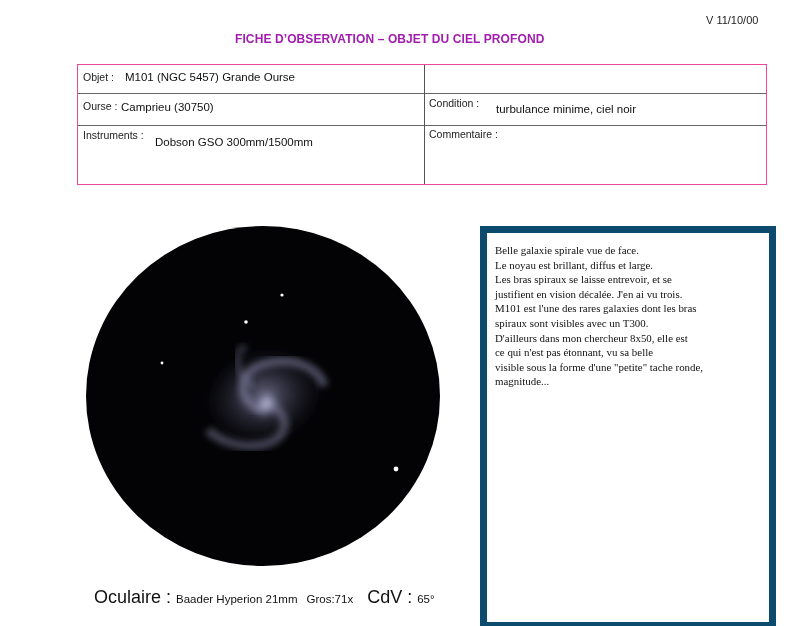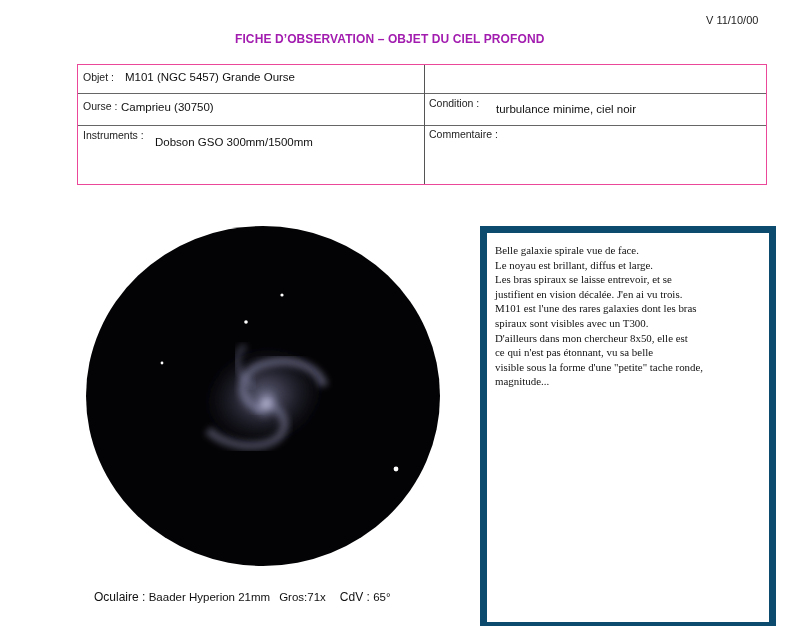--- a/index.html
+++ b/index.html
@@ -98,21 +98,21 @@
       color: #111;
     }
     .notes-text div { white-space: nowrap; }
     .footer {
       position: absolute;
       left: 94px;
       top: 587px;
       white-space: nowrap;
       color: #111;
     }
-    .footer .big { font-size: 12px; }
+    .footer .big { font-size: 18px; }
     .footer .small { font-size: 11.5px; }
   </style>
 </head>
 <body>
 
 <div class="version">V 11/10/00</div>
 <div class="title">FICHE D’OBSERVATION – OBJET DU CIEL PROFOND</div>
 
 <div class="info-table">
   <div class="hline" style="top:28px;"></div>

